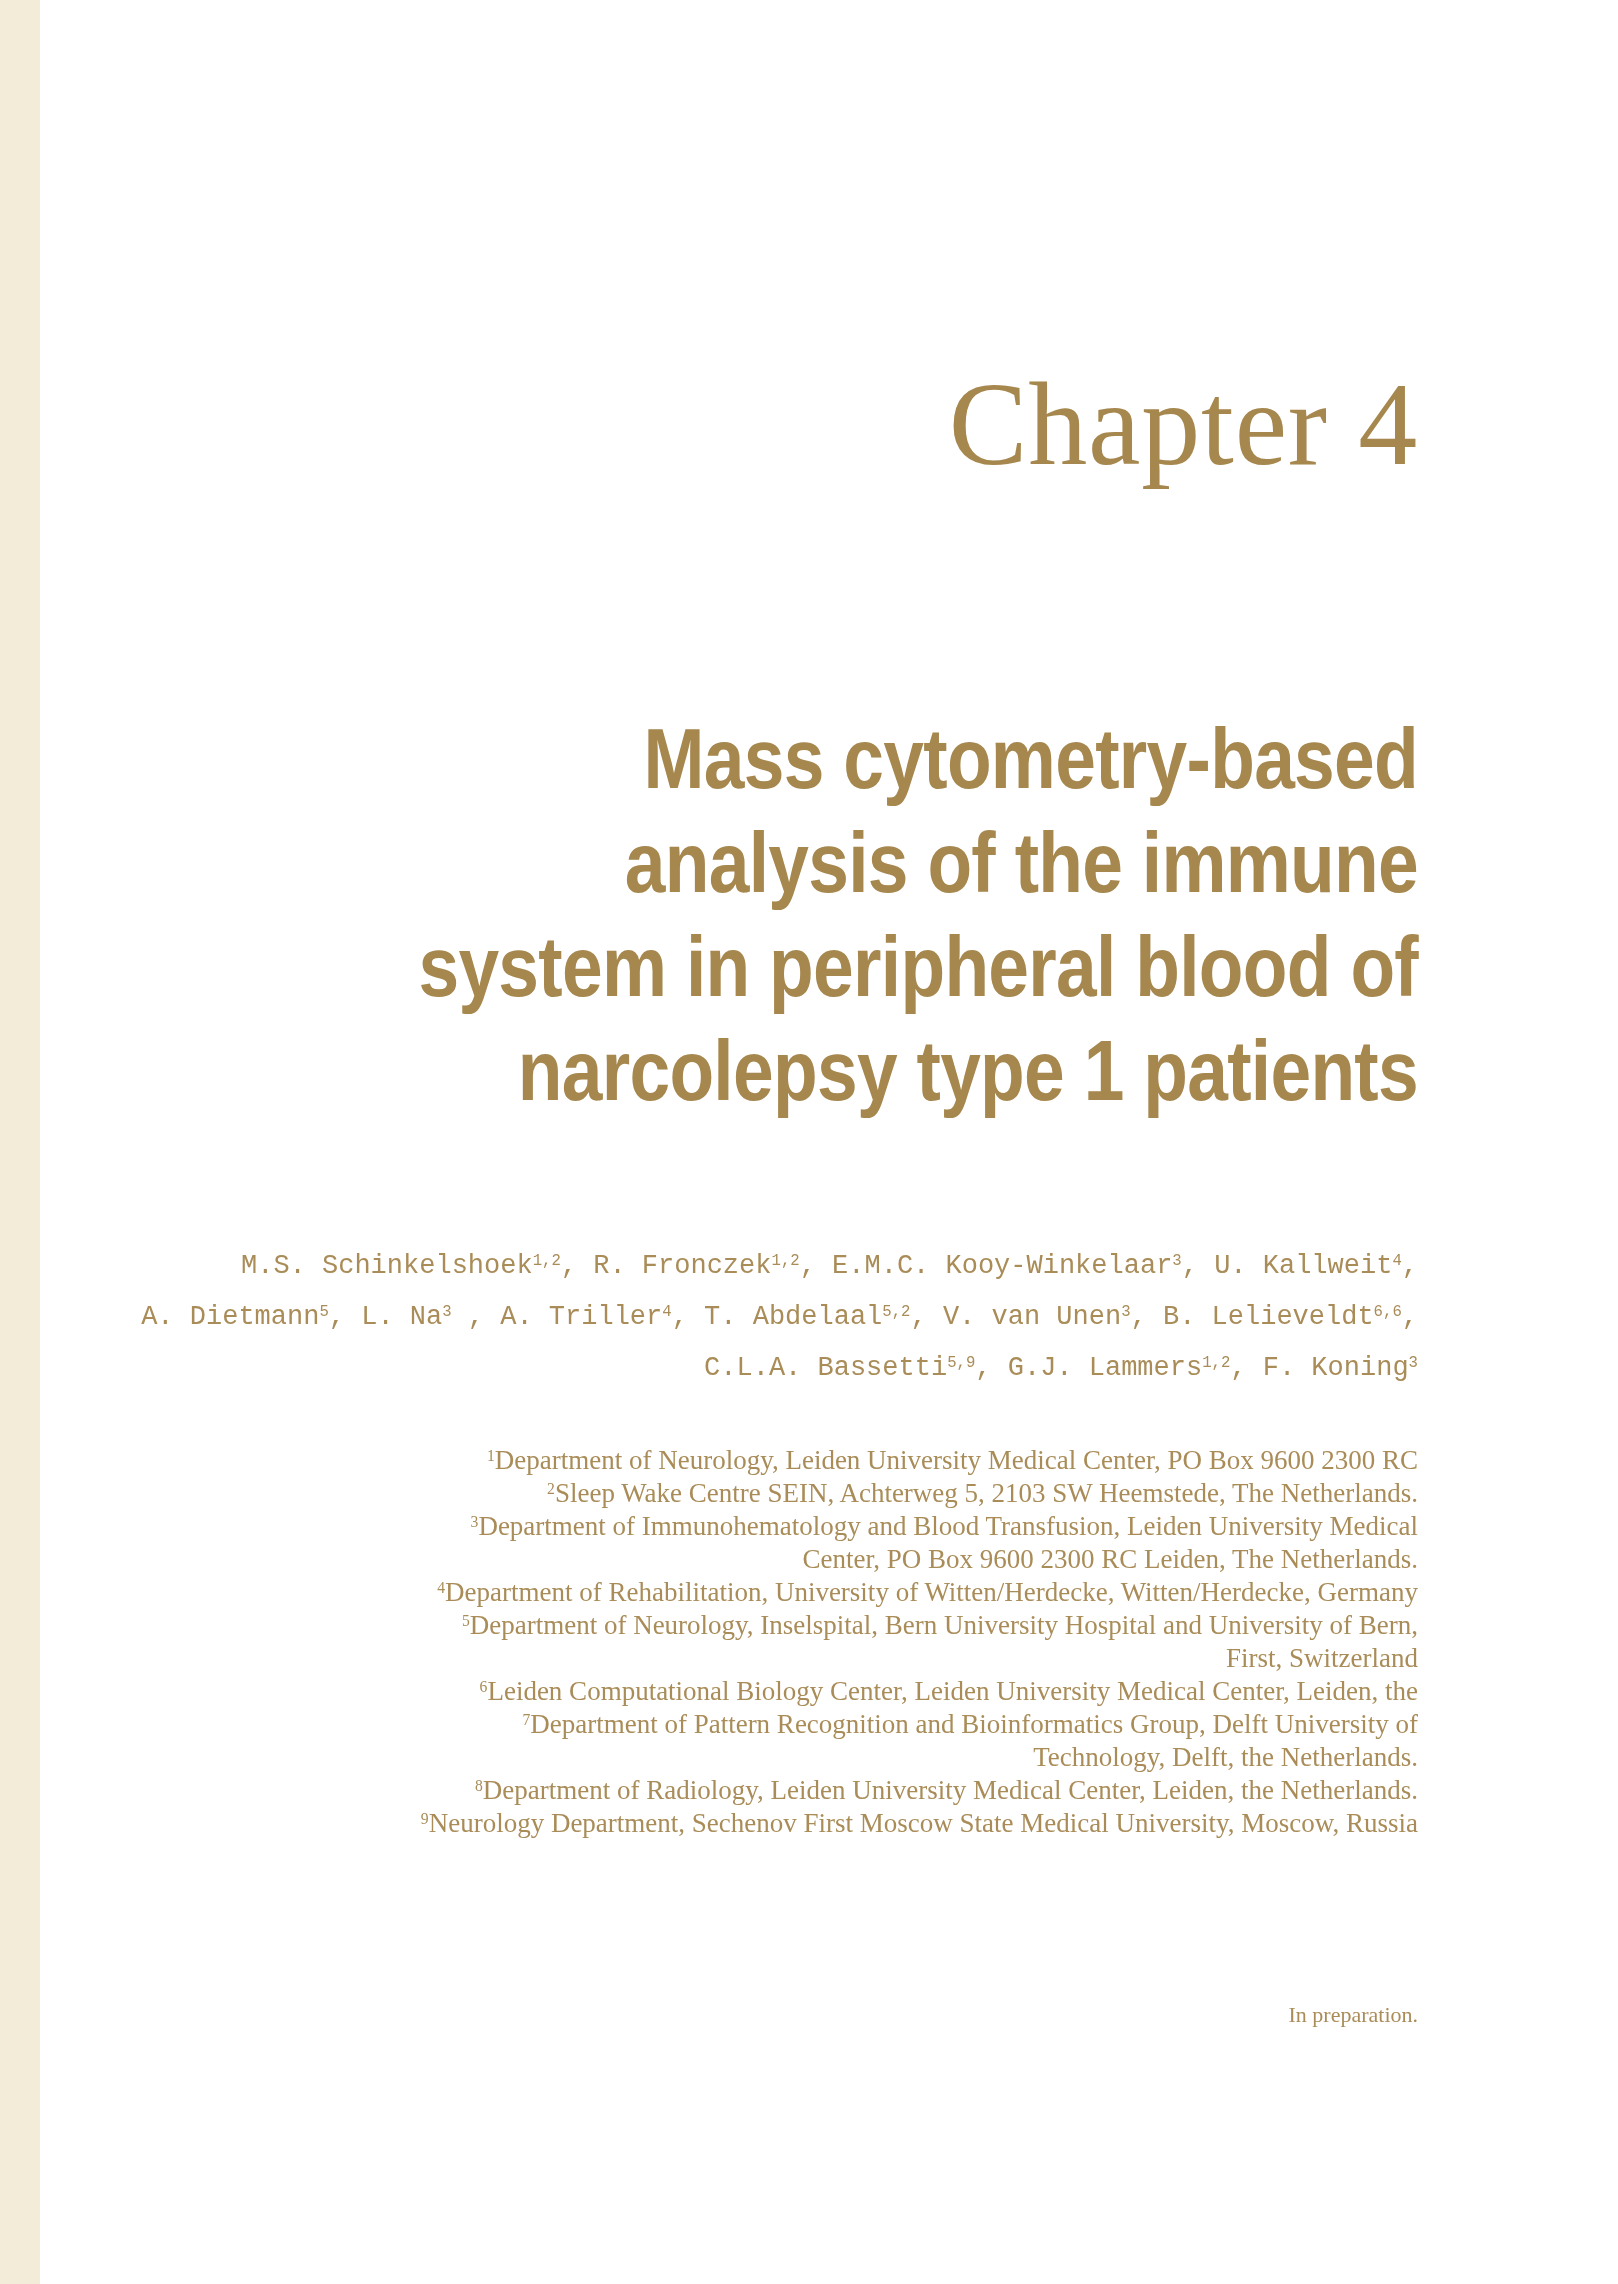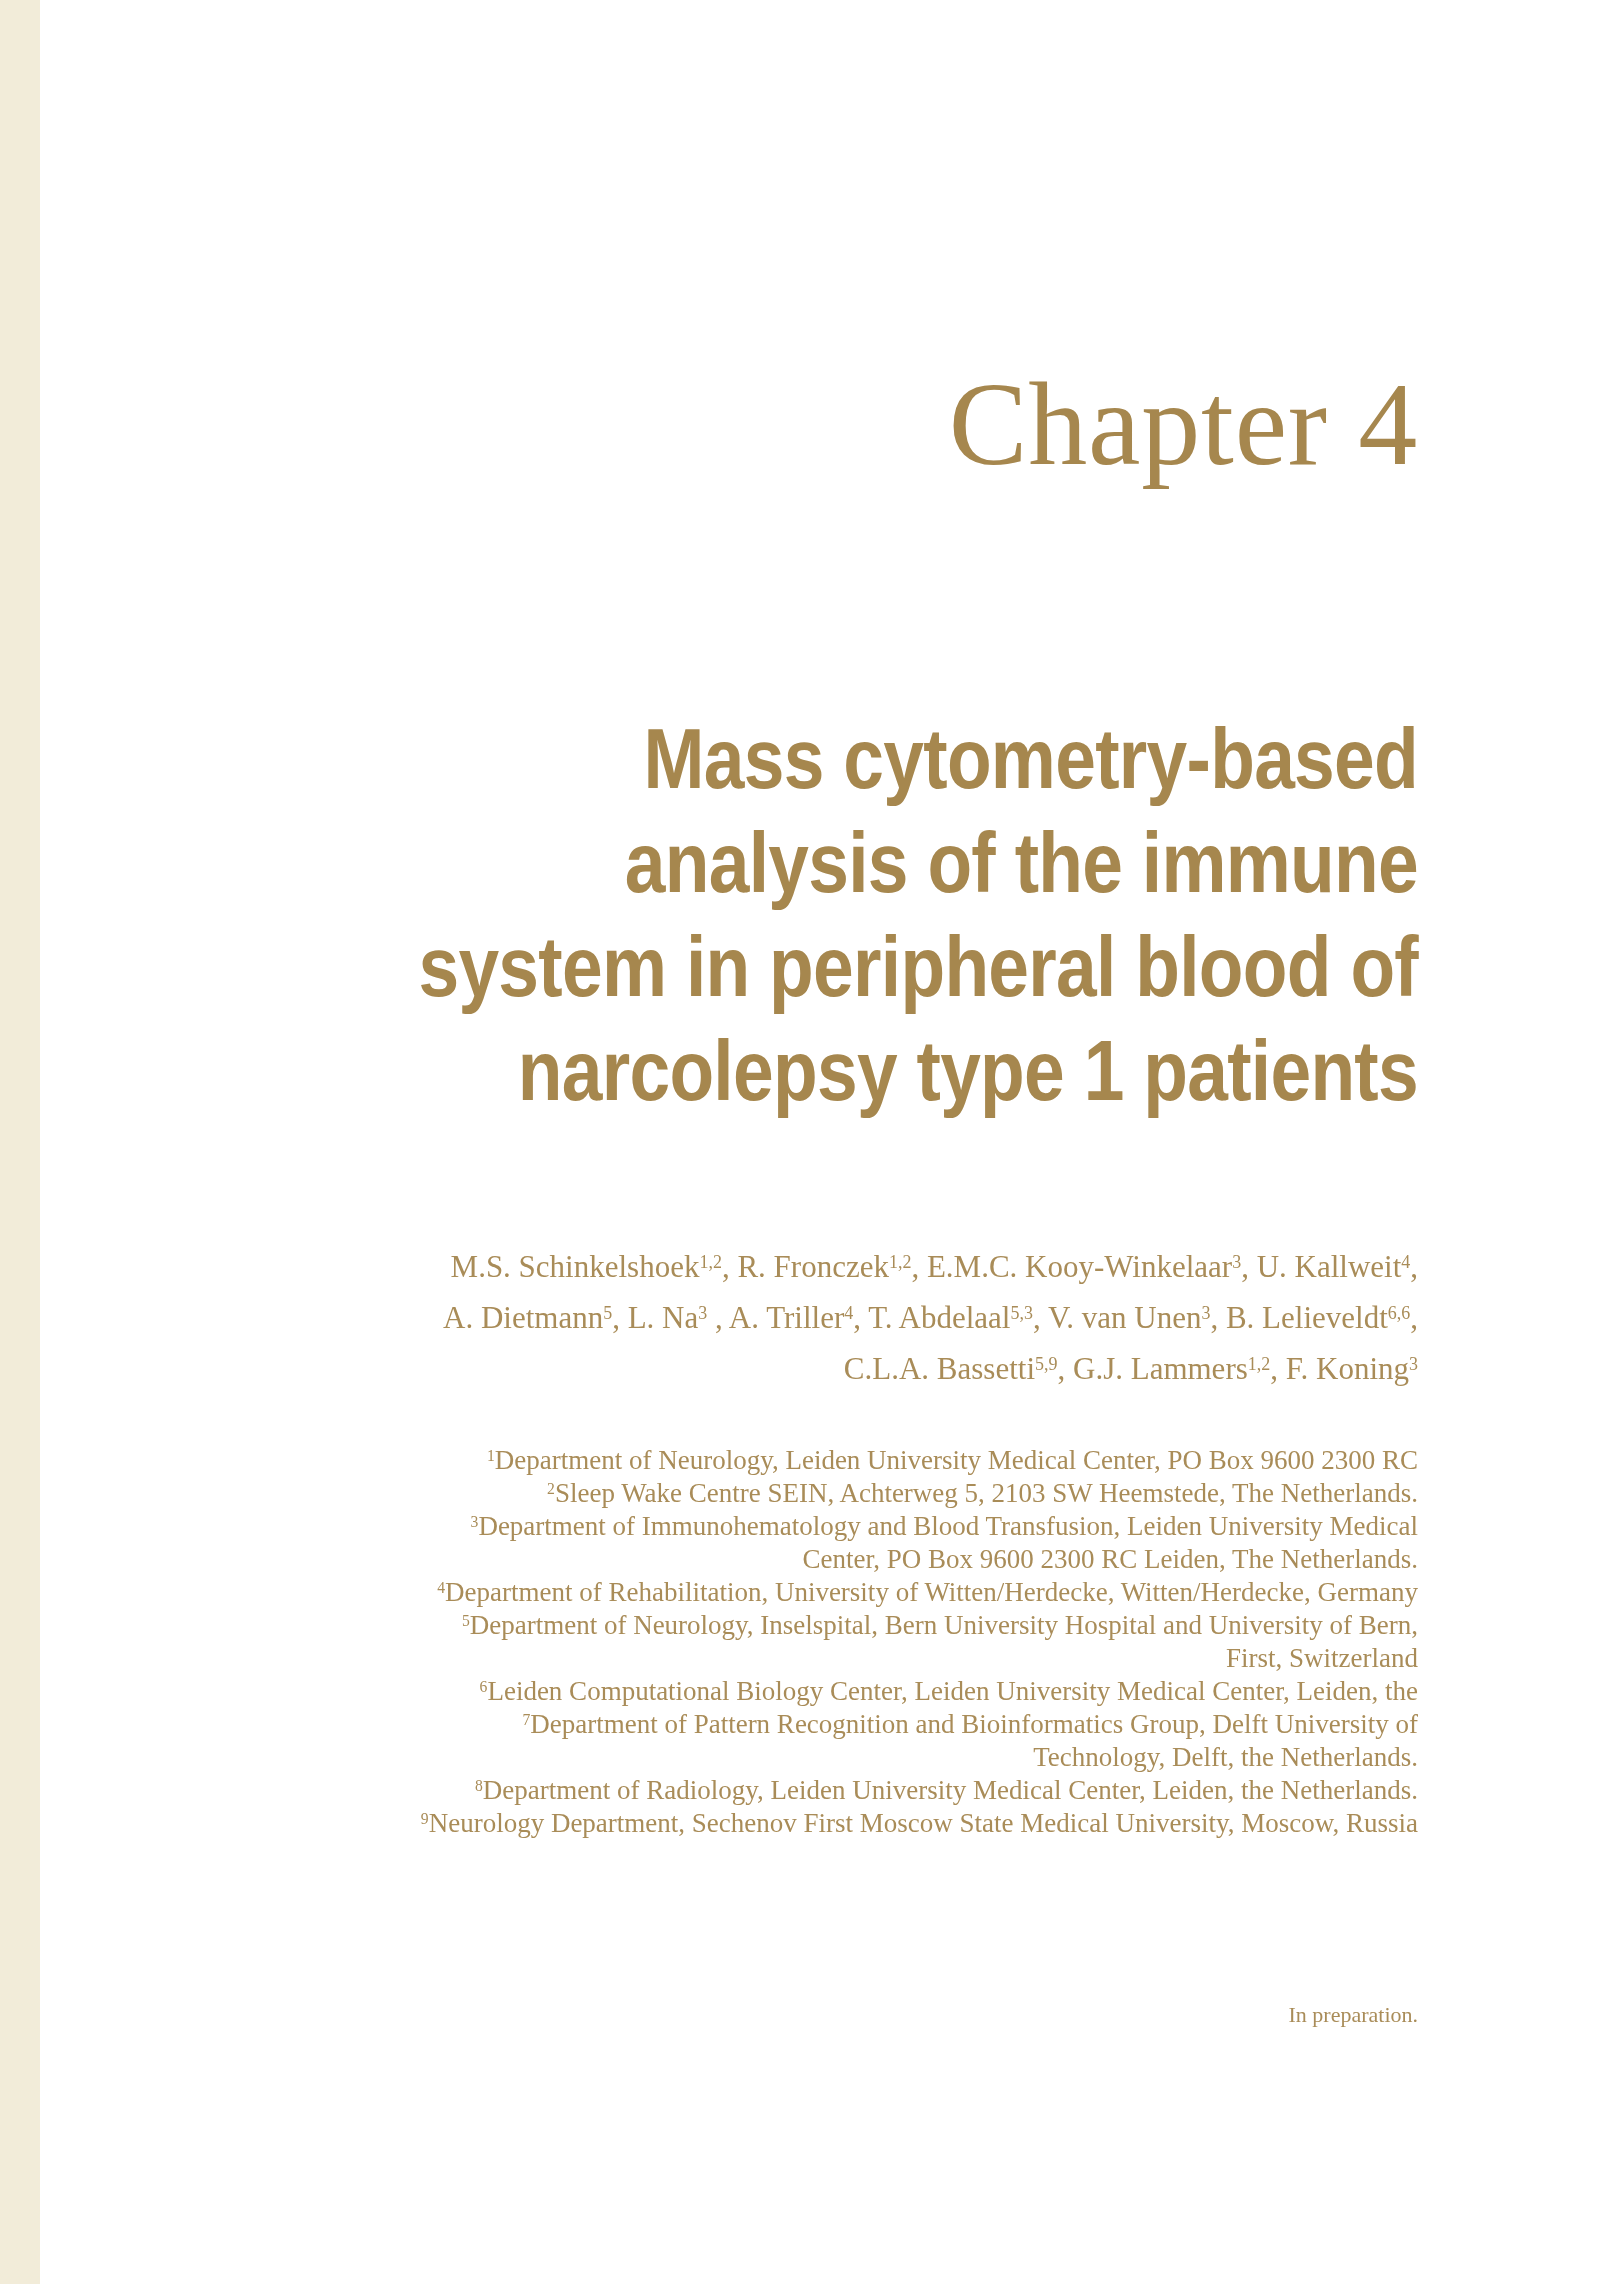--- a/index.html
+++ b/index.html
@@ -41,23 +41,24 @@
     font-size: 85px;
     line-height: 104px;
     color: #a6874e;
     transform: scaleX(0.86);
     transform-origin: top right;
     letter-spacing: -0.8px;
   }
   .title .line { white-space: nowrap; }
   .authors {
     top: 1241px;
-    font-size: 31px;
+    font-size: 27px;
     line-height: 51px;
     color: #a98c58;
+    font-family: Liberation Mono, monospace;
   }
   .authors .line { white-space: nowrap; }
   .affiliations {
     top: 1444px;
     font-size: 27px;
     line-height: 33px;
     color: #a98c58;
   }
   .affiliations .line { white-space: nowrap; }
   .status {
@@ -82,21 +83,21 @@
 
   <div class="block title">
     <div class="line">Mass cytometry-based</div>
     <div class="line">analysis of the immune</div>
     <div class="line">system in peripheral blood of</div>
     <div class="line">narcolepsy type 1 patients</div>
   </div>
 
   <div class="block authors">
     <div class="line">M.S. Schinkelshoek<sup>1,2</sup>, R. Fronczek<sup>1,2</sup>, E.M.C. Kooy-Winkelaar<sup>3</sup>, U. Kallweit<sup>4</sup>,</div>
-    <div class="line">A. Dietmann<sup>5</sup>, L. Na<sup>3</sup> , A. Triller<sup>4</sup>, T. Abdelaal<sup>5,3</sup>, V. van Unen<sup>3</sup>, B. Lelieveldt<sup>6,6</sup>,</div>
+    <div class="line">A. Dietmann<sup>5</sup>, L. Na<sup>3</sup> , A. Triller<sup>4</sup>, T. Abdelaal<sup>5,2</sup>, V. van Unen<sup>3</sup>, B. Lelieveldt<sup>6,6</sup>,</div>
     <div class="line">C.L.A. Bassetti<sup>5,9</sup>, G.J. Lammers<sup>1,2</sup>, F. Koning<sup>3</sup></div>
   </div>
 
   <div class="block affiliations">
     <div class="line"><sup>1</sup>Department of Neurology, Leiden University Medical Center, PO Box 9600 2300 RC</div>
     <div class="line"><sup>2</sup>Sleep Wake Centre SEIN, Achterweg 5, 2103 SW Heemstede, The Netherlands.</div>
     <div class="line"><sup>3</sup>Department of Immunohematology and Blood Transfusion, Leiden University Medical</div>
     <div class="line">Center, PO Box 9600 2300 RC Leiden, The Netherlands.</div>
     <div class="line"><sup>4</sup>Department of Rehabilitation, University of Witten/Herdecke, Witten/Herdecke, Germany</div>
     <div class="line"><sup>5</sup>Department of Neurology, Inselspital, Bern University Hospital and University of Bern,</div>

